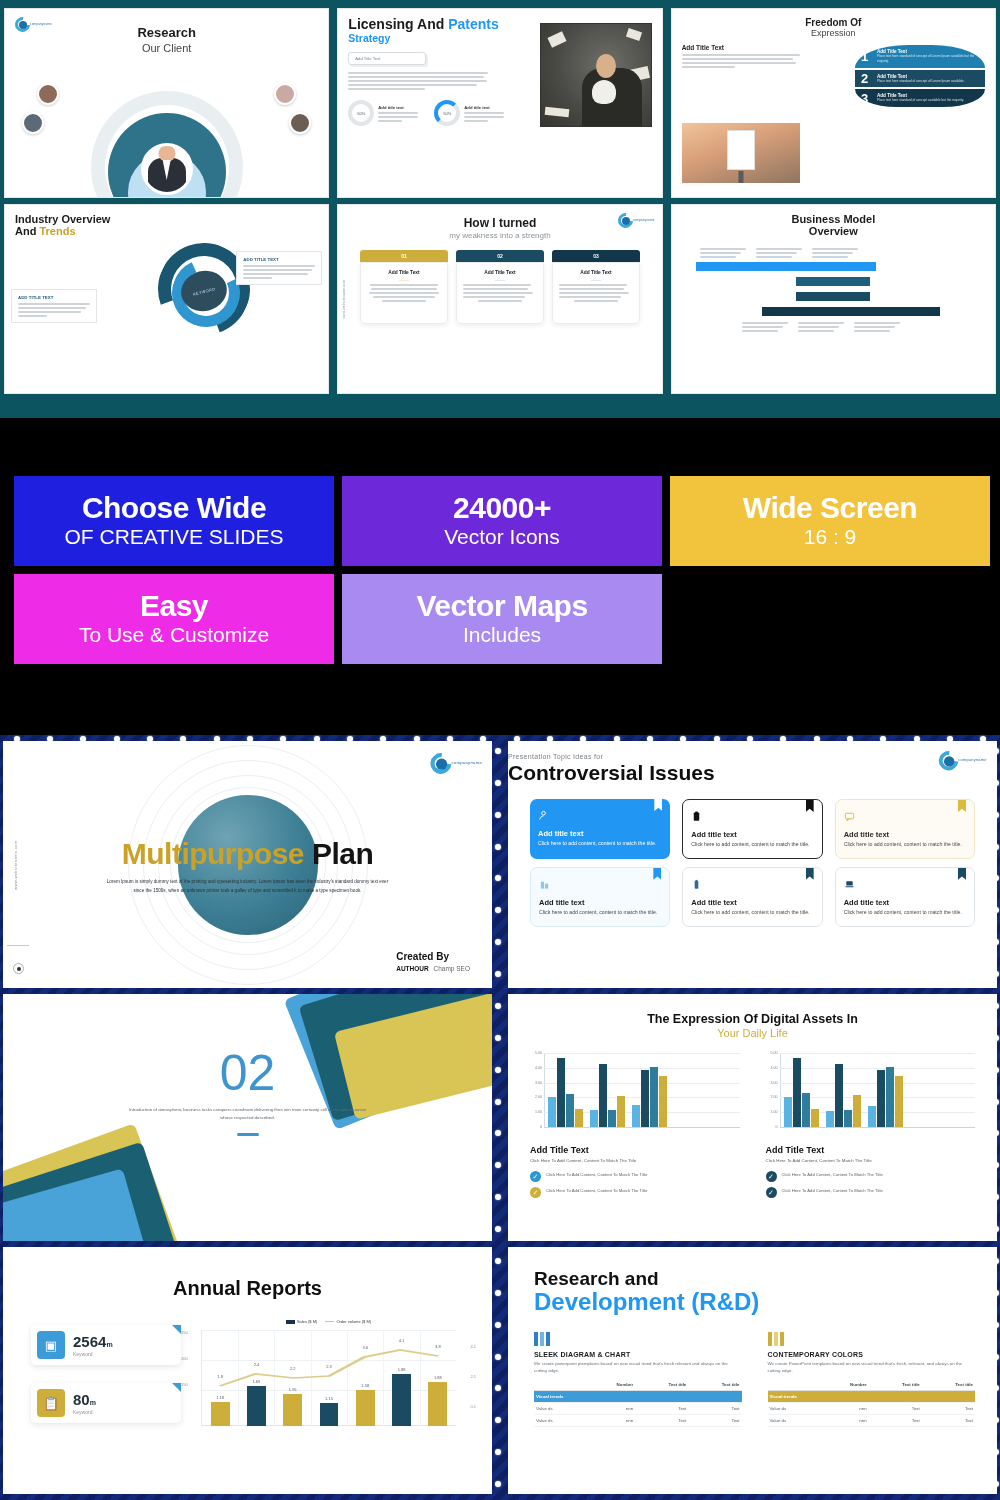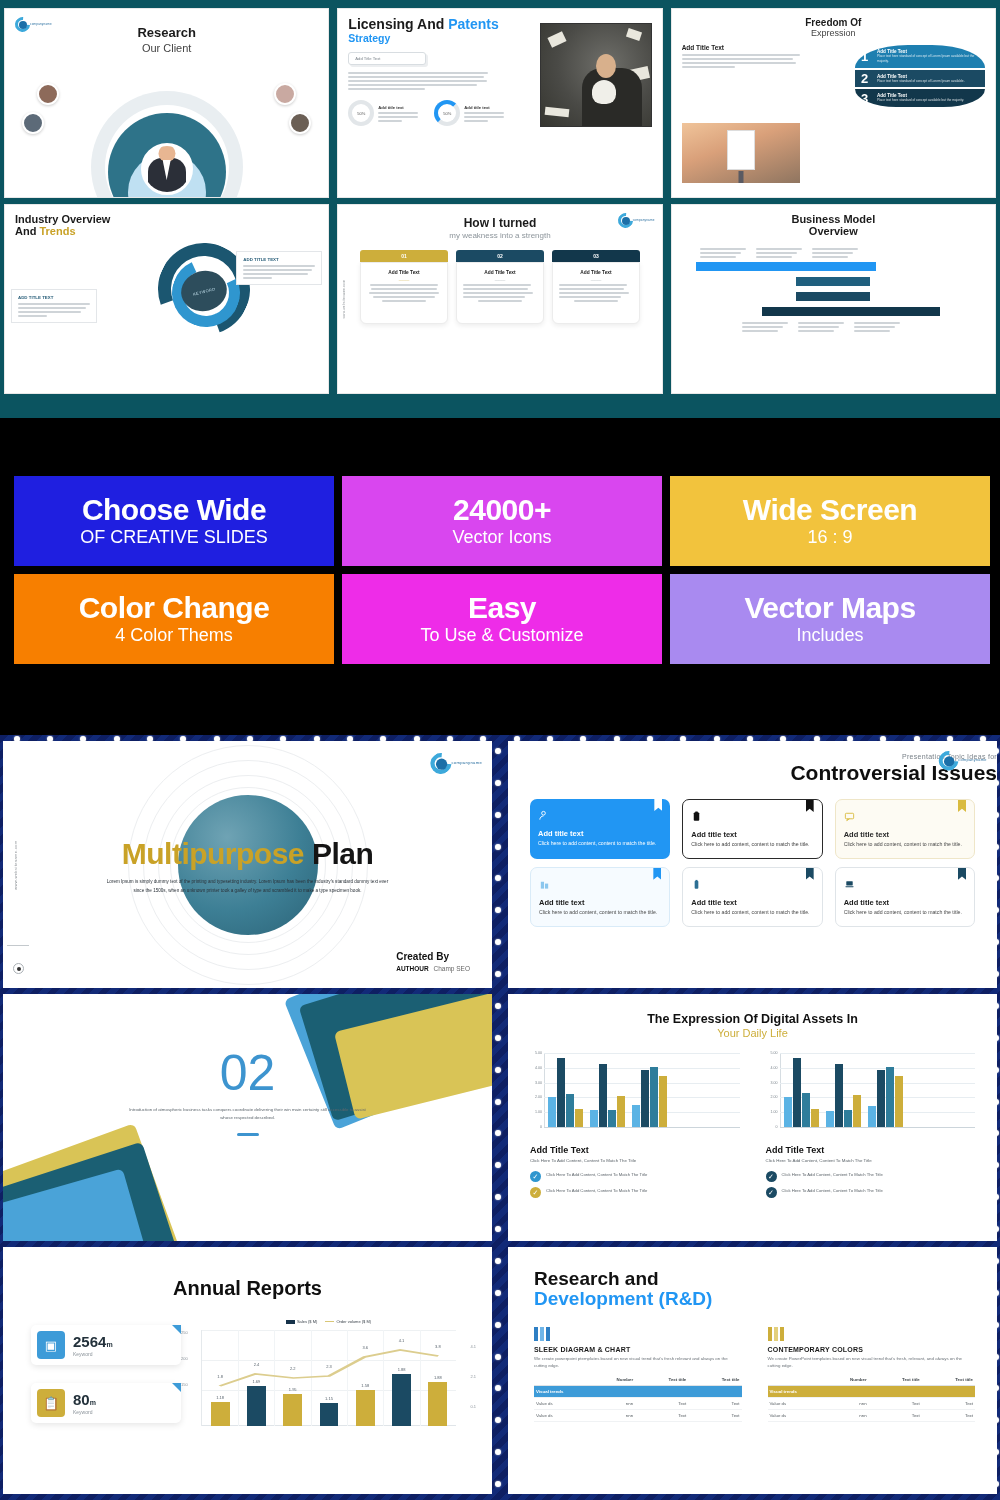--- a/index.html
+++ b/index.html
@@ -208,21 +208,21 @@
   .feat-grid {
     position: absolute; left: 14px; top: 58px; width: 972px;
     display: grid; grid-template-columns: repeat(3, 320px);
     gap: 8px 8px; justify-content: start;
   }
   .feat {
     height: 90px; display: flex; flex-direction: column;
     align-items: center; justify-content: center; gap: 2px;
   }
   .feat .big { font-size: 30px; font-weight: bold; color: #fff; line-height: 1; letter-spacing: -.5px; }
-  .feat .small { font-size: 18px; color: #fff; font-weight: 300; }
+  .feat .small { font-size: 21px; color: #fff; font-weight: 300; }
 
   
   .navy-section {
     position: absolute; left: 0; top: 735px; width: 1000px; height: 765px;
     background: repeating-linear-gradient(135deg,#0e1f63 0 6px,#122a78 6px 12px);
   }
   .perf {
     position: absolute; display: flex; justify-content: space-around;
     align-items: center;
   }
@@ -593,31 +593,27 @@
     </div>
   </div>
 
   <div class="black-section">
     <div class="feat-grid">
 
       <div class="feat" style="background:#1f1fe0">
         <div class="big">Choose Wide</div>
         <div class="small">OF CREATIVE SLIDES</div>
       </div>
-      <div class="feat" style="background:#d946ef">
+      <div class="feat" style="background:#6d28d9">
         <div class="big">24000+</div>
         <div class="small">Vector Icons</div>
       </div>
       <div class="feat" style="background:#f2c33d">
         <div class="big">Wide Screen</div>
         <div class="small">16 : 9</div>
-      </div>
-      <div class="feat" style="background:#f77f00">
-        <div class="big">Color Change</div>
-        <div class="small">4 Color Thems</div>
       </div>
       <div class="feat" style="background:#ee2ce8">
         <div class="big">Easy</div>
         <div class="small">To Use &amp; Customize</div>
       </div>
       <div class="feat" style="background:#a98af0">
         <div class="big">Vector Maps</div>
         <div class="small">Includes</div>
       </div>
 
@@ -748,21 +744,21 @@
         <div style="position:absolute;left:4px;bottom:42px;width:22px;height:1px;background:#c4c9cd"></div>
       </div>
 
       <div class="big-slide">
         <div style="position:absolute;right:14px;top:10px">
           <span class="logo" style="transform:scale(1.3);transform-origin:right top">
             <span class="ring"></span><span class="ring2"></span>
             <span class="word">companyname</span>
           </span>
         </div>
-        <div style="text-align:right;padding-top:12px">
+        <div style="text-align:left;padding-top:12px">
           <div style="font-size:7px;color:#7a8289;letter-spacing:.3px">Presentation Topic Ideas for</div>
           <div style="font-size:21px;font-weight:bold;color:#0f0f0f;margin-top:1px">Controversial Issues</div>
         </div>
 
         <div class="ci-grid">
 
           <div class="ci-card" style="background:#2196f3;color:#fff">
             <div class="ci-bm" style="background:#fff"></div>
             <div>
               <svg width="11" height="11" viewBox="0 0 24 24" fill="none" stroke="#fff" stroke-width="2">
@@ -1070,21 +1066,21 @@
                 <div style="flex:1;text-align:center"><span style="position:relative;top:14px">3.8</span></div>
               </div>
             </div>
           </div>
         </div>
       </div>
 
       <div class="big-slide">
         <div style="padding:22px 0 0 26px">
           <div style="font-size:19px;font-weight:bold;color:#111;line-height:1.05">Research and</div>
-          <div style="font-size:19px;font-weight:bold;color:#2196f3;line-height:1.05">Development (R&amp;D)</div>
+          <div style="font-size:24px;font-weight:bold;color:#2196f3;line-height:1.05">Development (R&amp;D)</div>
         </div>
 
         <div style="display:flex;gap:26px;padding:18px 22px 0 26px">
 
           <div class="rd-col">
             <div class="rd-bars">
               <i style="background:#2e7fc4"></i>
                 <i style="background:#6fb5e8"></i>
                 <i style="background:#2e7fc4"></i>
             </div>

